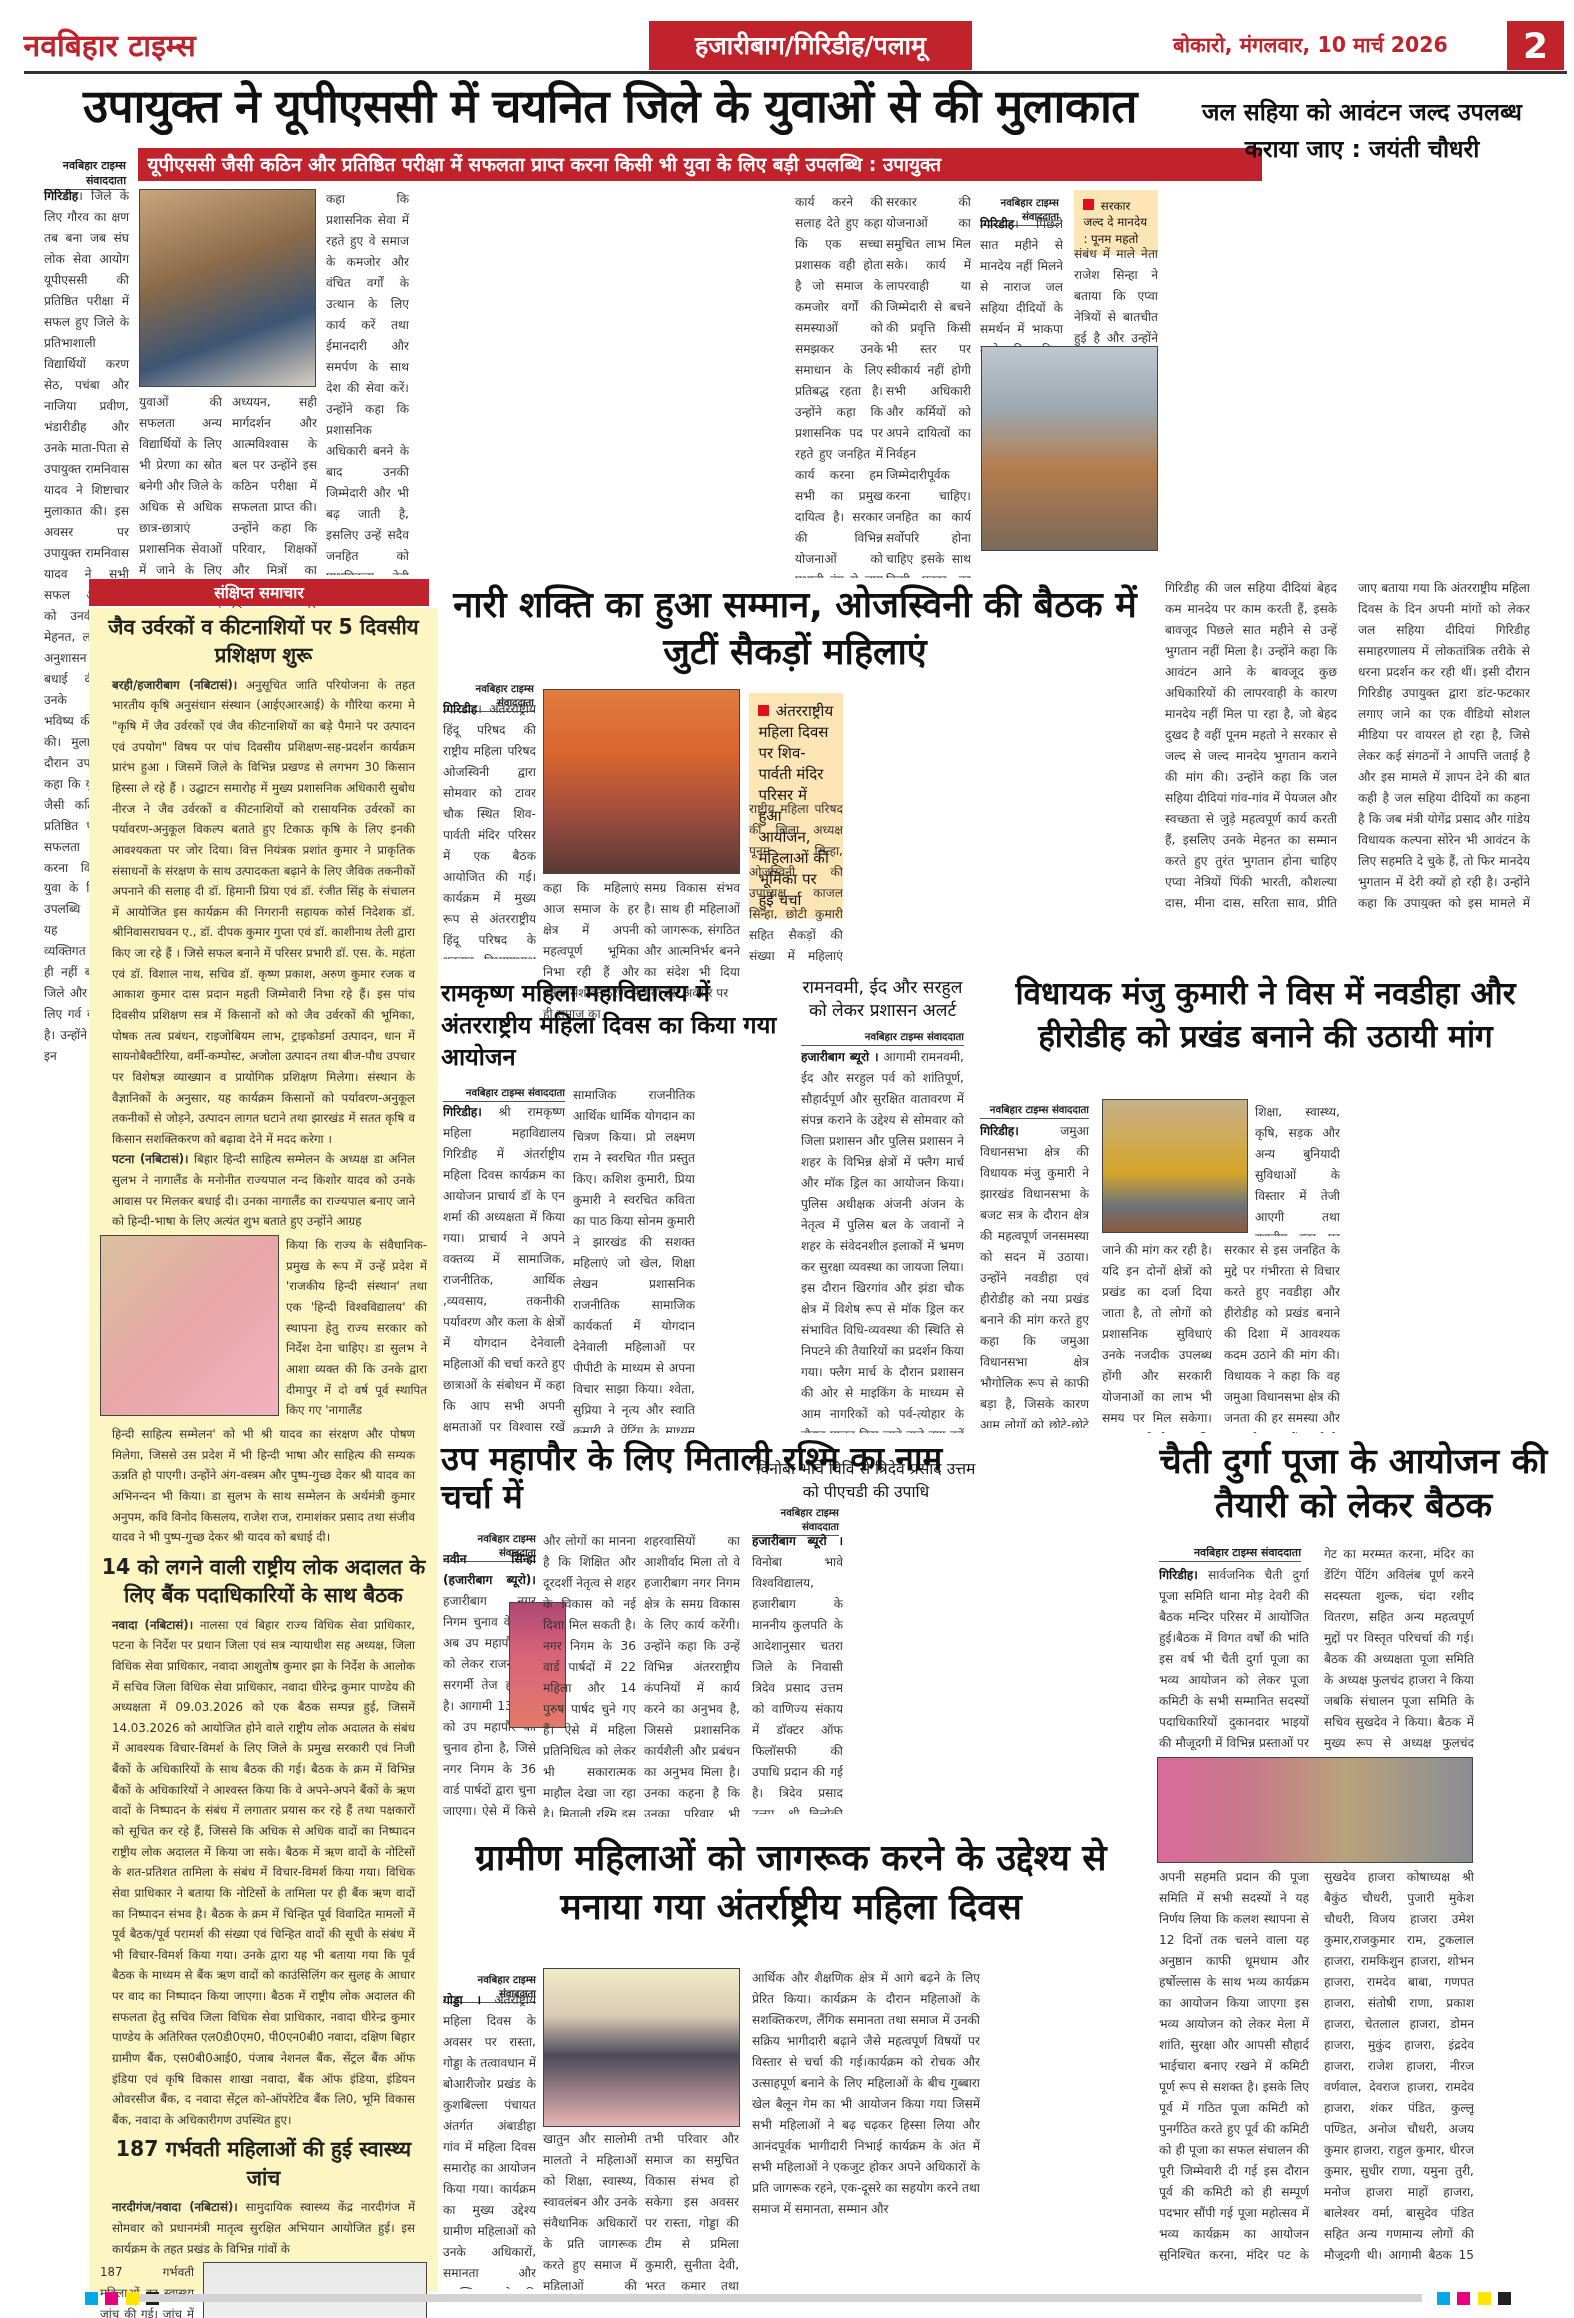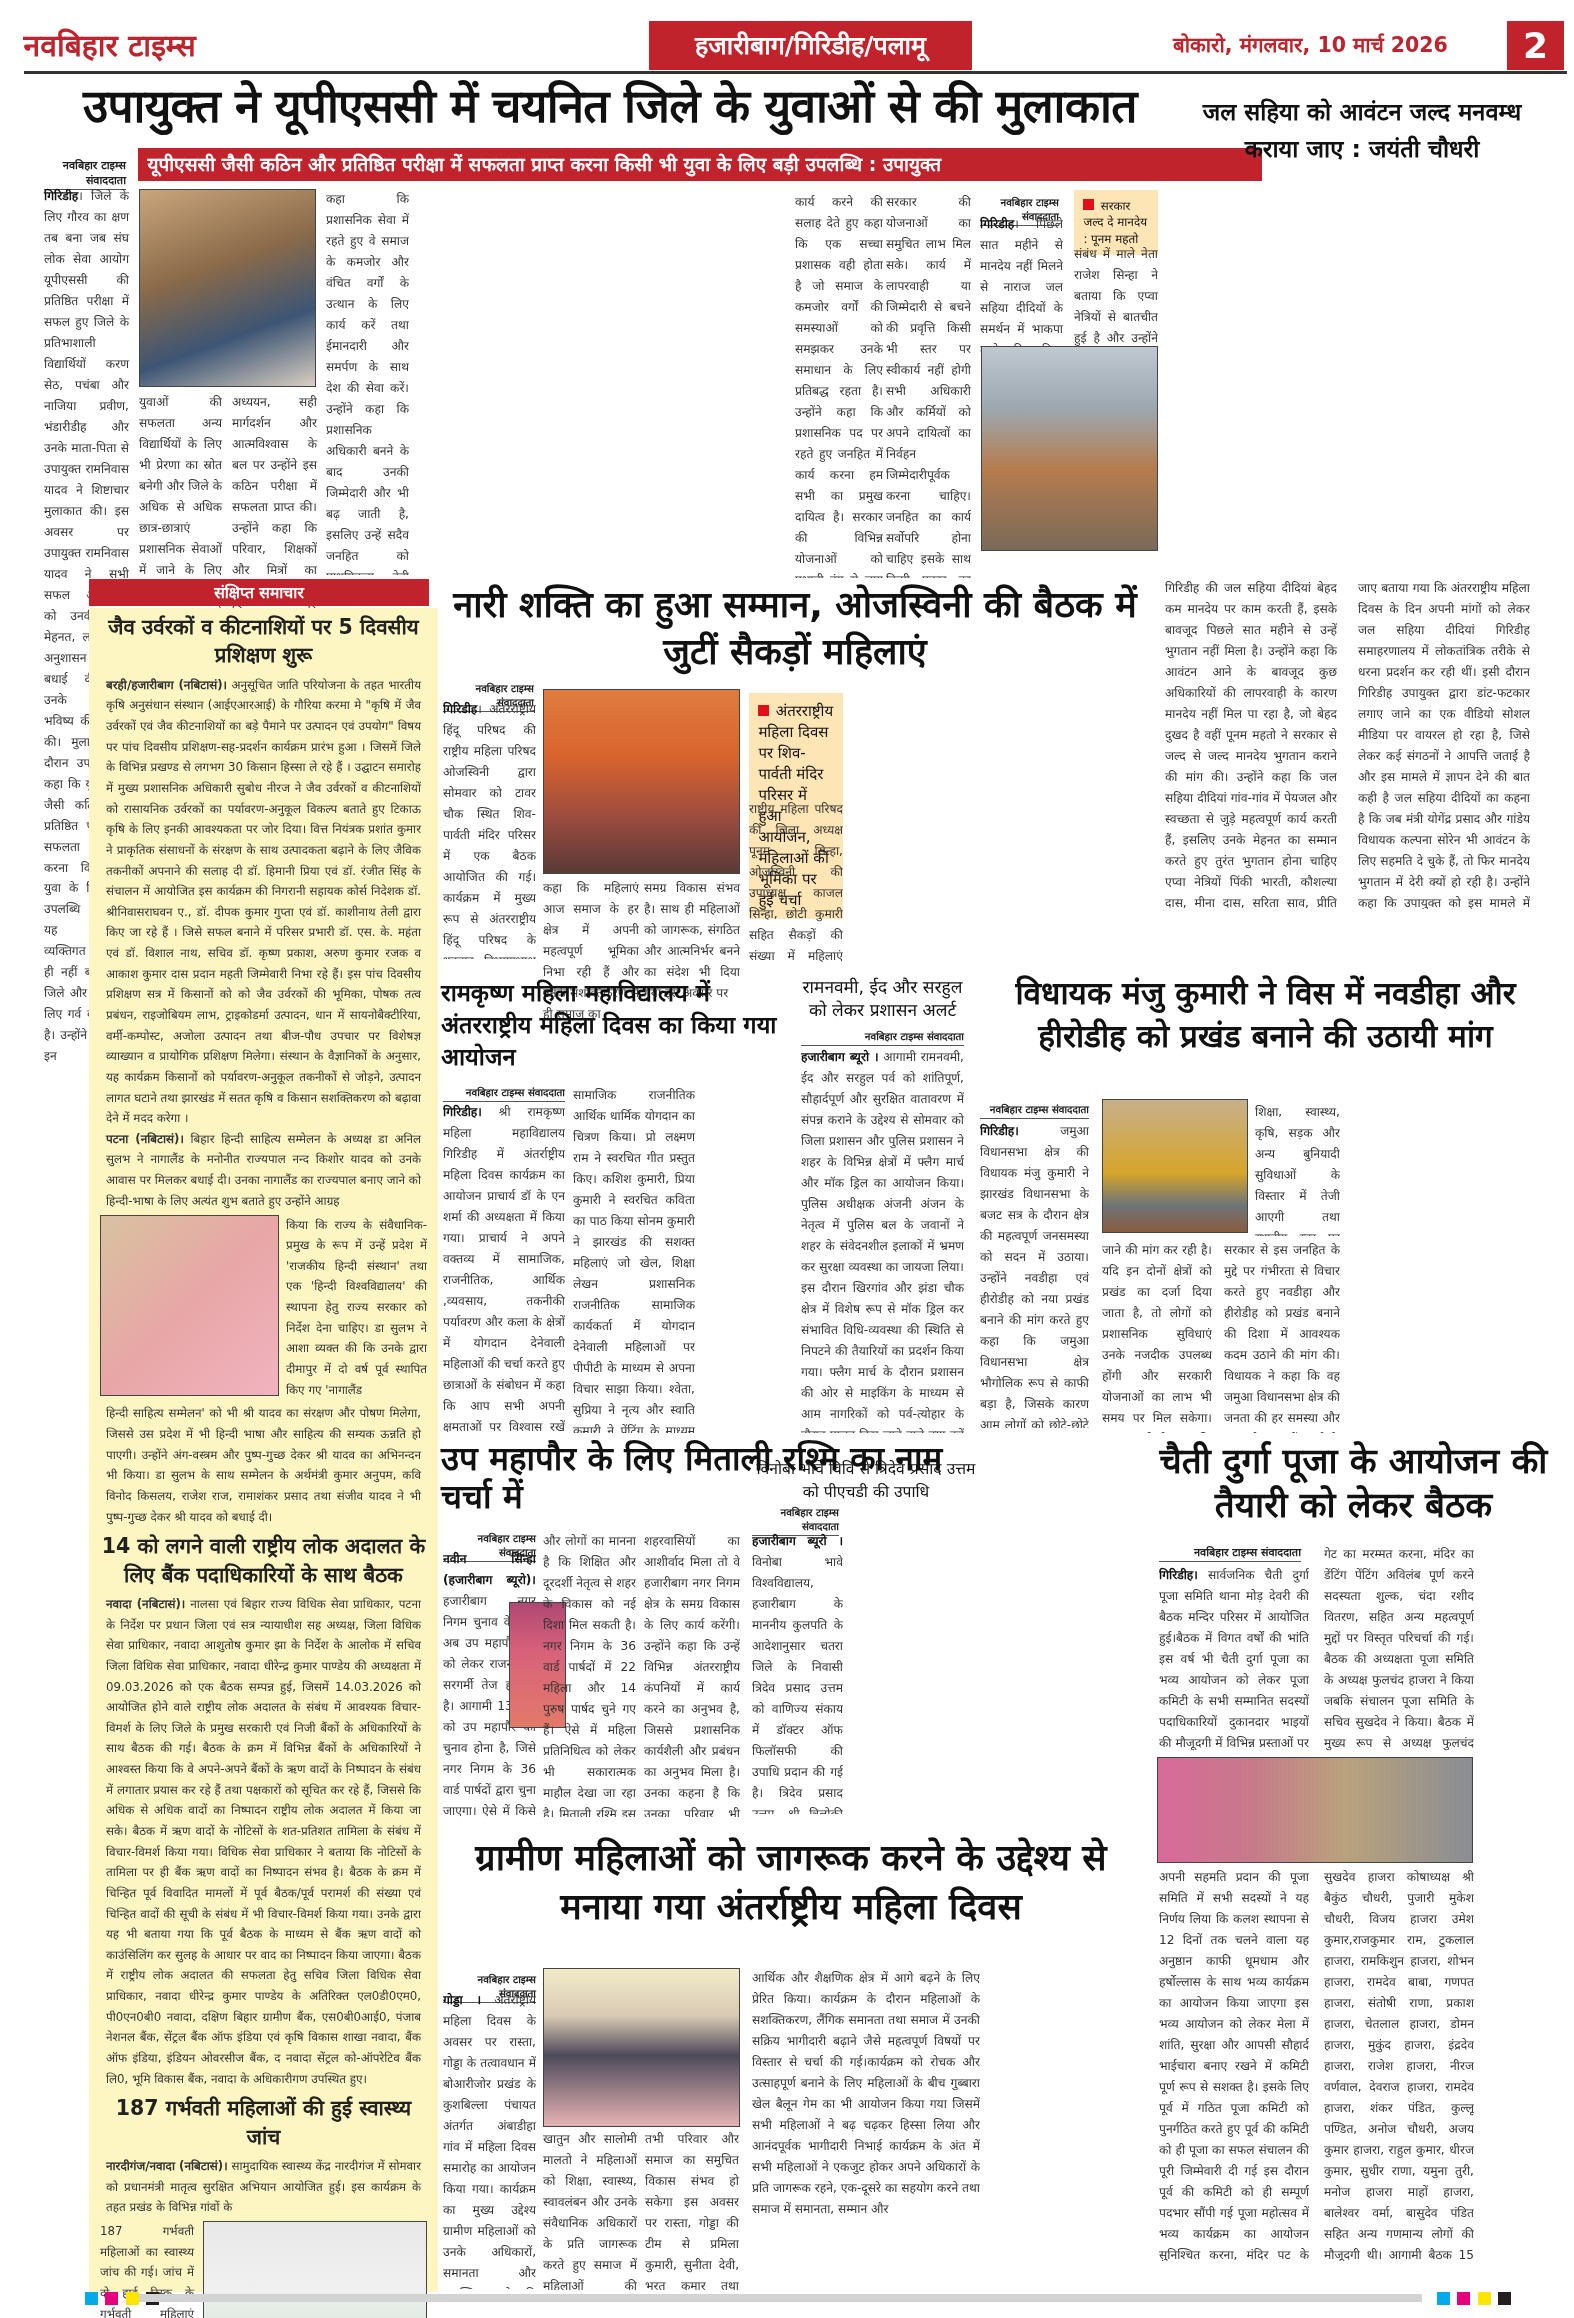--- a/index.html
+++ b/index.html
@@ -13,21 +13,21 @@
 .head{font-family:"DejaVu Sans",sans-serif;font-weight:bold;color:#111;line-height:1.15}
 .byline{font-size:13.4px;font-weight:bold;border-bottom:1.6px solid #555;padding-bottom:2.4px;text-align:right;color:#222}
 .body{font-size:12.2px;line-height:1.72;text-align:justify;color:#333}
 .body b{color:#111}
 .redbar{background:#c0232c;color:#fff;font-weight:bold}
 .pullquote{background:#fde5b6;padding:7.9px 9.4px;font-size:19px;line-height:1.4;color:#111}
 .pullquote .sq{display:inline-block;width:11px;height:11px;background:#e0101a;margin-right:6.3px}
 .photo{border:1.6px solid #444;display:flex;align-items:center;justify-content:center;color:#fff;font-size:11px}
 .brief{background:#fdf6c3}
 .brief .bh{font-size:20.5px;font-weight:bold;text-align:center;color:#222;line-height:1.4;padding:4.7px 7.9px}
-.brief .bb{font-size:11.8px;line-height:1.75;text-align:justify;padding:0 17px;color:#333}
+.brief .bb{font-size:11.8px;line-height:1.75;text-align:justify;padding:0 23px;color:#333}
 .reg{display:flex;gap:7.9px}
 .reg span{width:12.6px;height:12.6px;display:block}
 .greybar{height:7.9px;background:#d3d3d3}
 </style>
 </head>
 <body>
 
 <div class="abs masthead-name">नवबिहार टाइम्स</div>
 <div class="abs edition">हजारीबाग/गिरिडीह/पलामू</div>
 <div class="abs dateline">बोकारो, मंगलवार, 10 मार्च 2026</div>
@@ -40,21 +40,21 @@
 <div class="abs body" style="left:44px;top:186px;width:85px"><b>गिरिडीह</b><span>। जिले के लिए गौरव का क्षण तब बना जब संघ लोक सेवा आयोग यूपीएससी की प्रतिष्ठित परीक्षा में सफल हुए जिले के प्रतिभाशाली विद्यार्थियों करण सेठ, पचंबा और नाजिया प्रवीण, भंडारीडीह और उनके माता-पिता से उपायुक्त रामनिवास यादव ने शिष्टाचार मुलाकात की। इस अवसर पर उपायुक्त रामनिवास यादव ने सभी सफल अभ्यर्थियों को उनकी कड़ी मेहनत, लगन और अनुशासन के लिए बधाई दी तथा उनके उज्ज्वल भविष्य की कामना की। मुलाकात के दौरान उपायुक्त ने कहा कि यूपीएससी जैसी कठिन और प्रतिष्ठित परीक्षा में सफलता प्राप्त करना किसी भी युवा के लिए बड़ी उपलब्धि होती है। यह केवल व्यक्तिगत सफलता ही नहीं बल्कि पूरे जिले और राज्य के लिए गर्व का विषय है। उन्होंने कहा कि इन</span></div>
 <div class="abs photo" style="left:139px;top:189px;width:177px;height:198px;background:linear-gradient(160deg,#c9a57b,#8a6a4a 40%,#3d5574 70%,#d9cfc2)">
     <span></span>
   </div>
 <div class="abs body" style="left:139px;top:392px;width:83px">युवाओं की सफलता अन्य विद्यार्थियों के लिए भी प्रेरणा का स्रोत बनेगी और जिले के अधिक से अधिक छात्र-छात्राएं प्रशासनिक सेवाओं में जाने के लिए प्रेरित होंगे। उपायुक्त ने अभ्यर्थियों से उनकी तैयारी की प्रक्रिया, चुनौतियों और अनुभवों के बारे में भी चर्चा की। अभ्यर्थियों ने बताया कि निरंतर</div>
 <div class="abs body" style="left:232px;top:392px;width:85px">अध्ययन, सही मार्गदर्शन और आत्मविश्वास के बल पर उन्होंने इस कठिन परीक्षा में सफलता प्राप्त की। उन्होंने कहा कि परिवार, शिक्षकों और मित्रों का सहयोग भी उनके लिए काफी महत्वपूर्ण रहा। इस अवसर पर उपायुक्त ने सभी सफल युवाओं को आगे की प्रशिक्षण प्रक्रिया के लिए शुभकामनाएं देते हुए</div>
 <div class="abs body" style="left:326px;top:189px;width:83px;height:386px;overflow:hidden">कहा कि प्रशासनिक सेवा में रहते हुए वे समाज के कमजोर और वंचित वर्गों के उत्थान के लिए कार्य करें तथा ईमानदारी और समर्पण के साथ देश की सेवा करें। उन्होंने कहा कि प्रशासनिक अधिकारी बनने के बाद उनकी जिम्मेदारी और भी बढ़ जाती है, इसलिए उन्हें सदैव जनहित को प्राथमिकता देनी चाहिए। आगे उपायुक्त ने कहा कि प्रशासनिक सेवा में आने के बाद उन्हें विशेष रूप से समाज के वंचित, गरीब और जरूरतमंद वर्गों के उत्थान के लिए कार्य करना चाहिए। उन्होंने कहा कि सरकारी योजनाओं का वास्तविक लाभ तभी मिल पाएगा, जब अधिकारी संवेदनशीलता और ईमानदारी के साथ अंतिम व्यक्ति तक योजनाओं को पहुंचाने का प्रयास करेंगे। उपायुक्त ने उन्हें मेहनत, ईमानदारी और पारदर्शिता के साथ</div>
 <div class="abs body" style="left:795px;top:192px;width:88px;height:386px;overflow:hidden">कार्य करने की सलाह देते हुए कहा कि एक सच्चा प्रशासक वही होता है जो समाज के कमजोर वर्गों की समस्याओं को समझकर उनके समाधान के लिए प्रतिबद्ध रहता है। उन्होंने कहा कि प्रशासनिक पद पर रहते हुए जनहित में कार्य करना हम सभी का प्रमुख दायित्व है। सरकार की विभिन्न योजनाओं को प्रभावी ढंग से लागू करने तथा उसका लाभ समाज के अंतिम व्यक्ति तक पहुंचाने के लिए सभी संबंधित अधिकारियों एवं कर्मियों को स्पष्ट रूप से जिम्मेदारी सौंपी गई है। उन्होंने कहा कि योजनाओं का सफल संचालन सुनिश्चित करना प्रशासन की सामूहिक जिम्मेदारी है। इसके लिए आवश्यक है कि सभी अधिकारी एवं कर्मी अपने दायित्वों का निर्वहन पूरी ईमानदारी, पारदर्शिता और प्रतिबद्धता के साथ करें, ताकि आम जनता को</div>
 <div class="abs body" style="left:886px;top:192px;width:85px;height:386px;overflow:hidden">सरकार की योजनाओं का समुचित लाभ मिल सके। कार्य में लापरवाही या जिम्मेदारी से बचने की प्रवृत्ति किसी भी स्तर पर स्वीकार्य नहीं होगी सभी अधिकारी और कर्मियों को अपने दायित्वों का निर्वहन जिम्मेदारीपूर्वक करना चाहिए। जनहित का कार्य सर्वोपरि होना चाहिए इसके साथ किसी प्रकार का कोई समझौता नहीं किया जाएगा और किसी प्रकार का व्यक्तिगत हित या कोई लापरवाही क्षम्य नहीं है।* सभी अधिकारी अपने दायित्वों का निर्वहन पूरी निष्ठा, पारदर्शिता और जवाबदेही के साथ करें, ताकि आम जनता को योजनाओं का समय पर लाभ मिल सके। मुलाकात के अंत में उपायुक्त ने सभी सफल युवाओं को स्मृति चिह्न देकर सम्मानित किया और उनके उज्ज्वल भविष्य की कामना की।</div>
 
-<div class="abs head" style="left:1173px;top:94px;width:378px;font-size:23.6px;text-align:center;line-height:1.55">जल सहिया को आवंटन जल्द मनवम्ध कराया जाए : जयंती चौधरी</div>
+<div class="abs head" style="left:1173px;top:94px;width:378px;font-size:23.6px;text-align:center;line-height:1.55">जल सहिया को आवंटन जल्द उपलब्ध कराया जाए : जयंती चौधरी</div>
 <div class="abs byline" style="left:980px;top:195px;width:79px;font-size:10.2px">नवबिहार टाइम्स संवाददाता</div>
 <div class="abs pullquote" style="left:1074px;top:190px;width:84px;font-size:11.8px"><span class="sq"></span><span>सरकार जल्द दे मानदेय : पूनम महतो</span></div>
 <div class="abs body" style="left:980px;top:214px;width:83px;height:138px;overflow:hidden"><b>गिरिडीह</b><span>। पिछले सात महीने से मानदेय नहीं मिलने से नाराज जल सहिया दीदियों के समर्थन में भाकपा माले की महिला संगठन एप्वा की नेत्रियों ने सरकार और प्रशासन से जल्द आवंटन उपलब्ध कराकर भुगतान कराने की मांग की है एप्वा नेत्री जयंती चौधरी ने कहा कि</span></div>
 <div class="abs body" style="left:1074px;top:244px;width:84px;height:106px;overflow:hidden">संबंध में माले नेता राजेश सिन्हा ने बताया कि एप्वा नेत्रियों से बातचीत हुई है और उन्होंने प्रशासन से मांग की है कि एक सप्ताह के अंदर सभी जल सहिया दीदियों का बकाया मानदेय भुगतान सुनिश्चित किया</div>
 <div class="abs photo" style="left:981px;top:346px;width:177px;height:205px;background:linear-gradient(180deg,#bfc7cf,#9ca8b1 30%,#b57c4e 60%,#7a6a5a)"></div>
 
 <div class="abs body" style="left:1165px;top:578px;width:172px;height:331px;overflow:hidden">गिरिडीह की जल सहिया दीदियां बेहद कम मानदेय पर काम करती हैं, इसके बावजूद पिछले सात महीने से उन्हें भुगतान नहीं मिला है। उन्होंने कहा कि आवंटन आने के बावजूद कुछ अधिकारियों की लापरवाही के कारण मानदेय नहीं मिल पा रहा है, जो बेहद दुखद है वहीं पूनम महतो ने सरकार से जल्द से जल्द मानदेय भुगतान कराने की मांग की। उन्होंने कहा कि जल सहिया दीदियां गांव-गांव में पेयजल और स्वच्छता से जुड़े महत्वपूर्ण कार्य करती हैं, इसलिए उनके मेहनत का सम्मान करते हुए तुरंत भुगतान होना चाहिए एप्वा नेत्रियों पिंकी भारती, कौशल्या दास, मीना दास, सरिता साव, प्रीति भास्कर सहित अन्य महिलाओं ने भी कहा कि यदि जल्द समाधान नहीं हुआ तो आंदोलन तेज किया जाएगा इस</div>
 <div class="abs body" style="left:1358px;top:578px;width:172px;height:331px;overflow:hidden">जाए बताया गया कि अंतरराष्ट्रीय महिला दिवस के दिन अपनी मांगों को लेकर जल सहिया दीदियां गिरिडीह समाहरणालय में लोकतांत्रिक तरीके से धरना प्रदर्शन कर रही थीं। इसी दौरान गिरिडीह उपायुक्त द्वारा डांट-फटकार लगाए जाने का एक वीडियो सोशल मीडिया पर वायरल हो रहा है, जिसे लेकर कई संगठनों ने आपत्ति जताई है और इस मामले में ज्ञापन देने की बात कही है जल सहिया दीदियों का कहना है कि जब मंत्री योगेंद्र प्रसाद और गांडेय विधायक कल्पना सोरेन भी आवंटन के लिए सहमति दे चुके हैं, तो फिर मानदेय भुगतान में देरी क्यों हो रही है। उन्होंने कहा कि उपायुक्त को इस मामले में संज्ञान लेते हुए लोकतांत्रिक आंदोलन का सम्मान करते हुए जल्द समाधान करना चाहिए।</div>
 
 <div class="abs redbar" style="left:89px;top:579px;width:340px;height:27px;font-size:15.7px;text-align:center;line-height:27px">संक्षिप्त समाचार</div>

